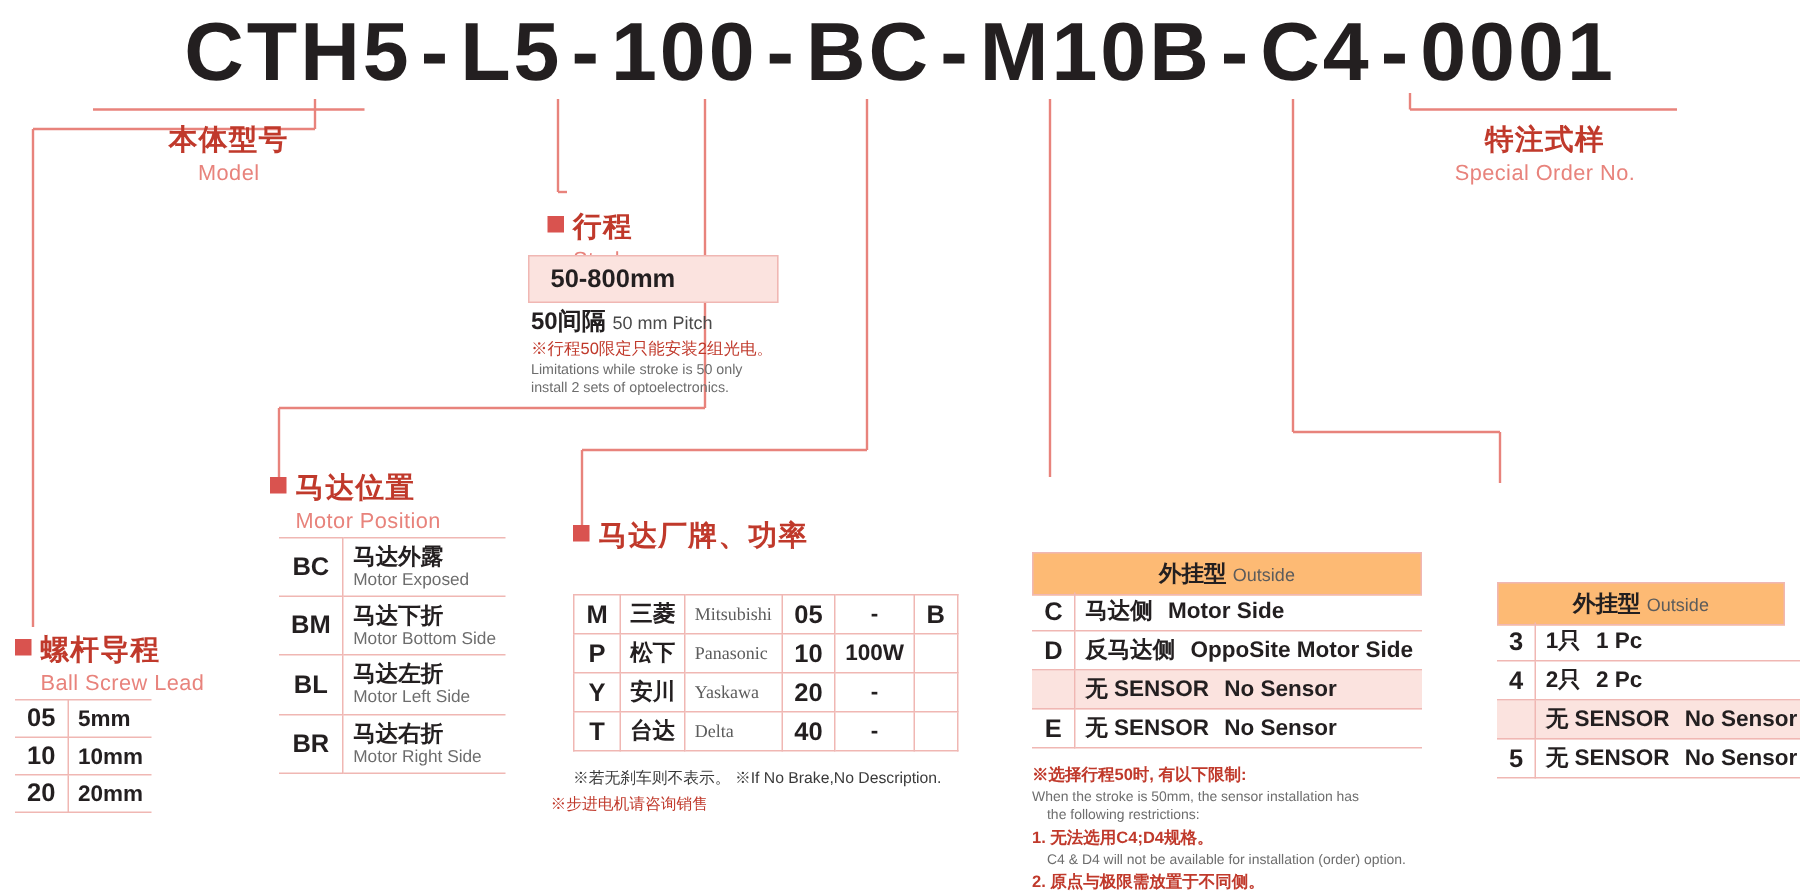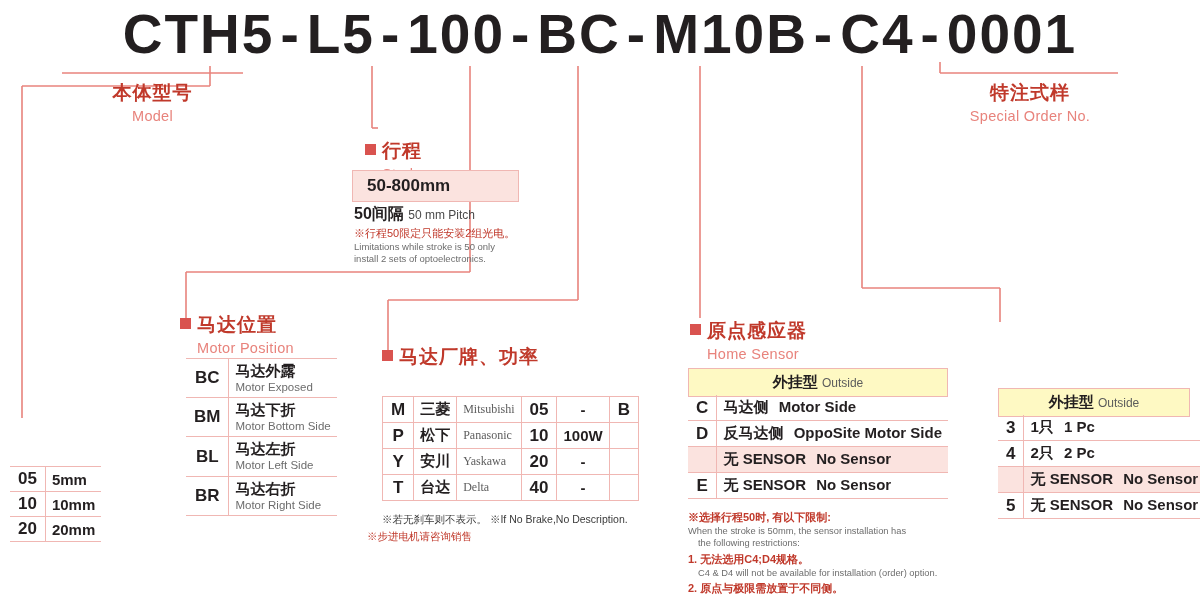--- a/index.html
+++ b/index.html
@@ -71,21 +71,21 @@
     background:#fbe3df; border:1px solid #f0b7b3;
     padding:5px 14px; font-size:17px; font-weight:bold; color:#231f20;
   }
   .stroke-pitch { position:absolute; font-size:16px; font-weight:bold; }
   .stroke-pitch .small { font-size:12px; font-weight:normal; color:#4a4a4a; }
   .note-red { position:absolute; color:#c0392b; font-size:11px; line-height:1.35; }
   .note-gray { position:absolute; color:#6d6d6d; font-size:9.5px; line-height:1.3; }
 
   
   .band {
-    background:#fef9c3; text-align:center; font-size:15px; font-weight:bold;
+    background:#fdba74; text-align:center; font-size:15px; font-weight:bold;
     border:1px solid #f0b7b3; padding:4px 0;
   }
   .band .en3 { font-size:12px; font-weight:normal; color:#5c5c5c; }
 
   .nosensor-row td { background:#fbe3df; }
 
   .motor-tbl td { border:1px solid #f0b7b3; }
   .motor-tbl td.c { text-align:center; }
 
   .footnote { position:absolute; font-size:10.5px; color:#3a3a3a; line-height:1.45; }
@@ -156,20 +156,24 @@
 
   <div class="stroke-pitch" style="left:354px; top:204px;">
     <span>50间隔</span>
     <span class="small">50 mm Pitch</span>
   </div>
 
   <div class="note-red" style="left:354px; top:226px;">※行程50限定只能安装2组光电。</div>
   <div class="note-gray" style="left:354px; top:241px;">Limitations while stroke is 50 only</div>
   <div class="note-gray" style="left:354px; top:253px;">install 2 sets of optoelectronics.</div>
 
+  <div class="head" style="left:10px; top:420px;">
+    <span class="sq"></span><span class="cn">螺杆导程</span>
+    <span class="en" style="margin-left:17px;">Ball Screw Lead</span>
+  </div>
 
   <table class="spec" style="left:10px; top:466px;">
     <tbody>
         <tr class="top">
       <td class="code">05</td>
       <td class="cn">5mm</td>
     </tr>
     <tr>
       <td class="code">10</td>
       <td class="cn">10mm</td>
@@ -259,24 +263,20 @@
     </tr>
   </tbody>
     </table>
 
   <div class="footnote" style="left:382px; top:512px;">
     <span>※若无刹车则不表示。</span>
     <span>※If No Brake,No Description.</span>
   </div>
   <div class="footnote r" style="left:367px; top:529px; color:#c0392b;">※步进电机请咨询销售</div>
 
-  <div class="head" style="left:690px; top:318px;">
-    <span class="sq"></span><span class="cn">原点感应器</span>
-    <span class="en" style="margin-left:17px;">Home Sensor</span>
-  </div>
 
   <div class="band" style="position:absolute; left:688px; top:368px; width:260px;">
     <span>外挂型</span>
     <span class="en3">Outside</span>
   </div>
 
   <table class="spec" style="left:688px; top:395px; width:260px;">
     <tbody>
         <tr>
       <td class="code" style="width:34px;">C</td>

